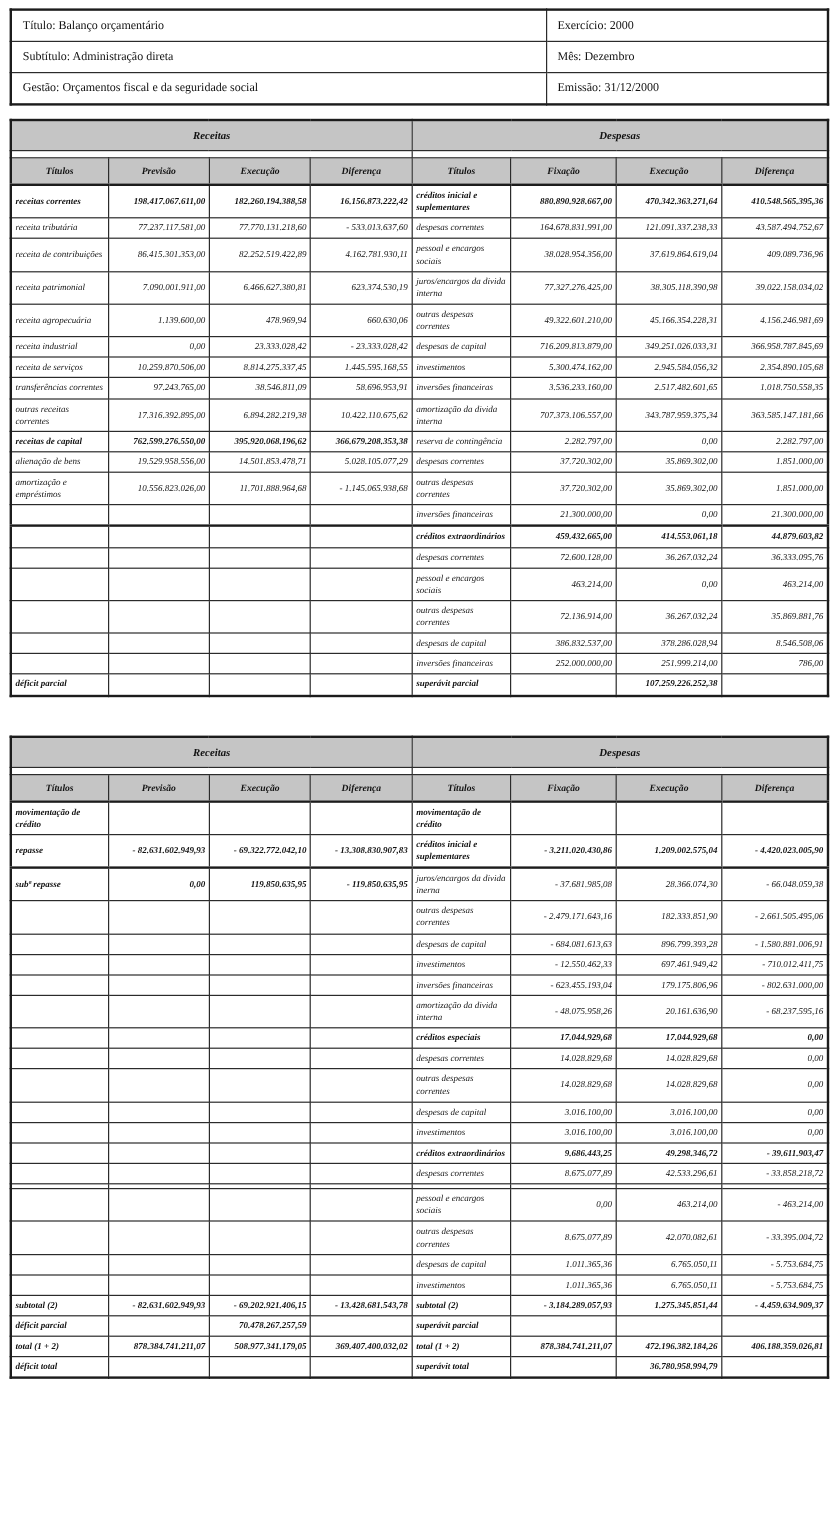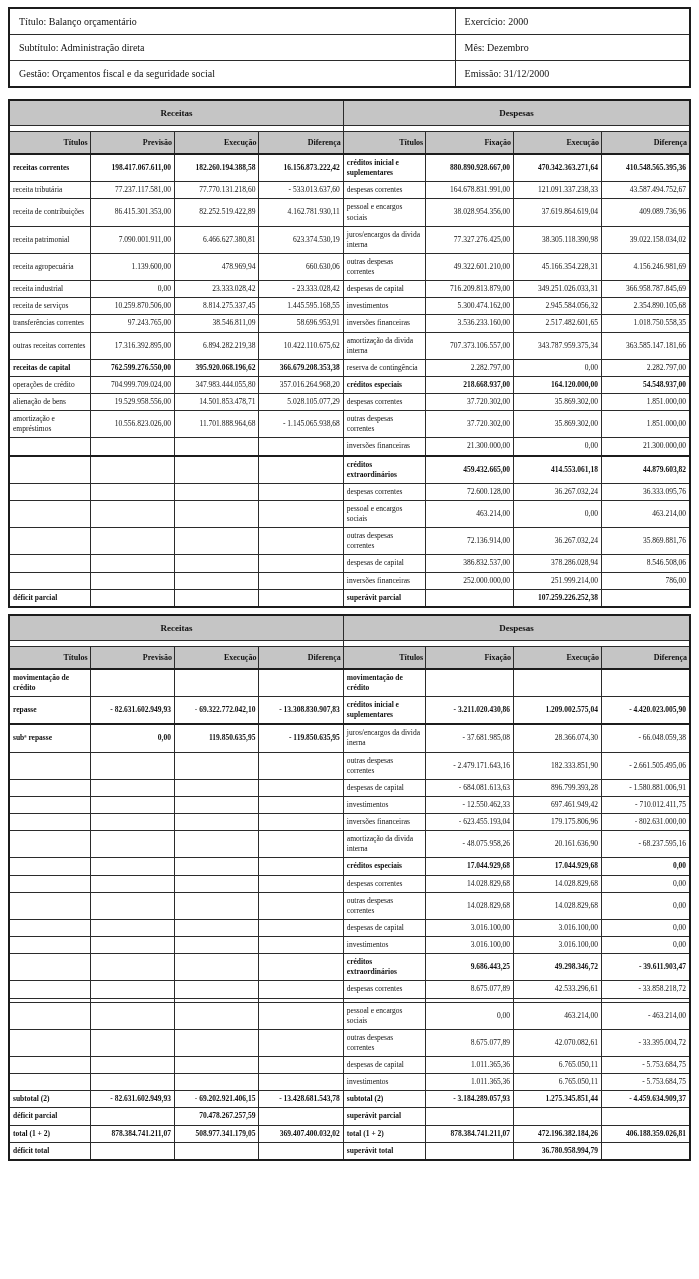--- a/index.html
+++ b/index.html
@@ -26,33 +26,33 @@
   .meta td{
     border:1px solid var(--bd-soft);
     font-size:10px;
     padding:7px 9px;
     height:14px;
     overflow:hidden;
     white-space:nowrap;
   }
 
   
-  .money{border:2px solid var(--bd);margin-bottom:6px;}
+  .money{border:2px solid var(--bd);margin-bottom:32px;font-style:italic;}
   .money th,.money td{border:1px solid var(--bd-soft);overflow:hidden;}
   .money thead tr.grp th{
     background:var(--hdr);
     font-size:9px;font-weight:bold;text-align:center;
     padding:7px 2px;
   }
   .money thead tr.gaprow td{
     height:6px;padding:0;background:var(--pg);
   }
   .money thead tr.cols th{
     background:var(--hdr);
-    font-size:8px;font-weight:bold;text-align:right;
+    font-size:8px;font-weight:bold;text-align:center;
     padding:6px 2px;
     border-bottom:2px solid var(--bd);
   }
   .money tbody td{
     font-size:7.5px;
     line-height:1.35;
     padding:3px 3px;
     vertical-align:middle;
   }
   .money td.lbl{text-align:left;}
@@ -213,30 +213,20 @@
           <td class="lbl b">receitas de capital</td>
           <td class="num b">762.599.276.550,00</td>
           <td class="num b">395.920.068.196,62</td>
           <td class="num b">366.679.208.353,38</td>
           <td class="lbl">reserva de contingência</td>
           <td class="num">2.282.797,00</td>
           <td class="num">0,00</td>
           <td class="num">2.282.797,00</td>
         </tr>
         <tr>
-          <td class="lbl">operações de crédito</td>
-          <td class="num">704.999.709.024,00</td>
-          <td class="num">347.983.444.055,80</td>
-          <td class="num">357.016.264.968,20</td>
-          <td class="lbl b">créditos especiais</td>
-          <td class="num b">218.668.937,00</td>
-          <td class="num b">164.120.000,00</td>
-          <td class="num b">54.548.937,00</td>
-        </tr>
-        <tr>
           <td class="lbl">alienação de bens</td>
           <td class="num">19.529.958.556,00</td>
           <td class="num">14.501.853.478,71</td>
           <td class="num">5.028.105.077,29</td>
           <td class="lbl">despesas correntes</td>
           <td class="num">37.720.302,00</td>
           <td class="num">35.869.302,00</td>
           <td class="num">1.851.000,00</td>
         </tr>
         <tr>

